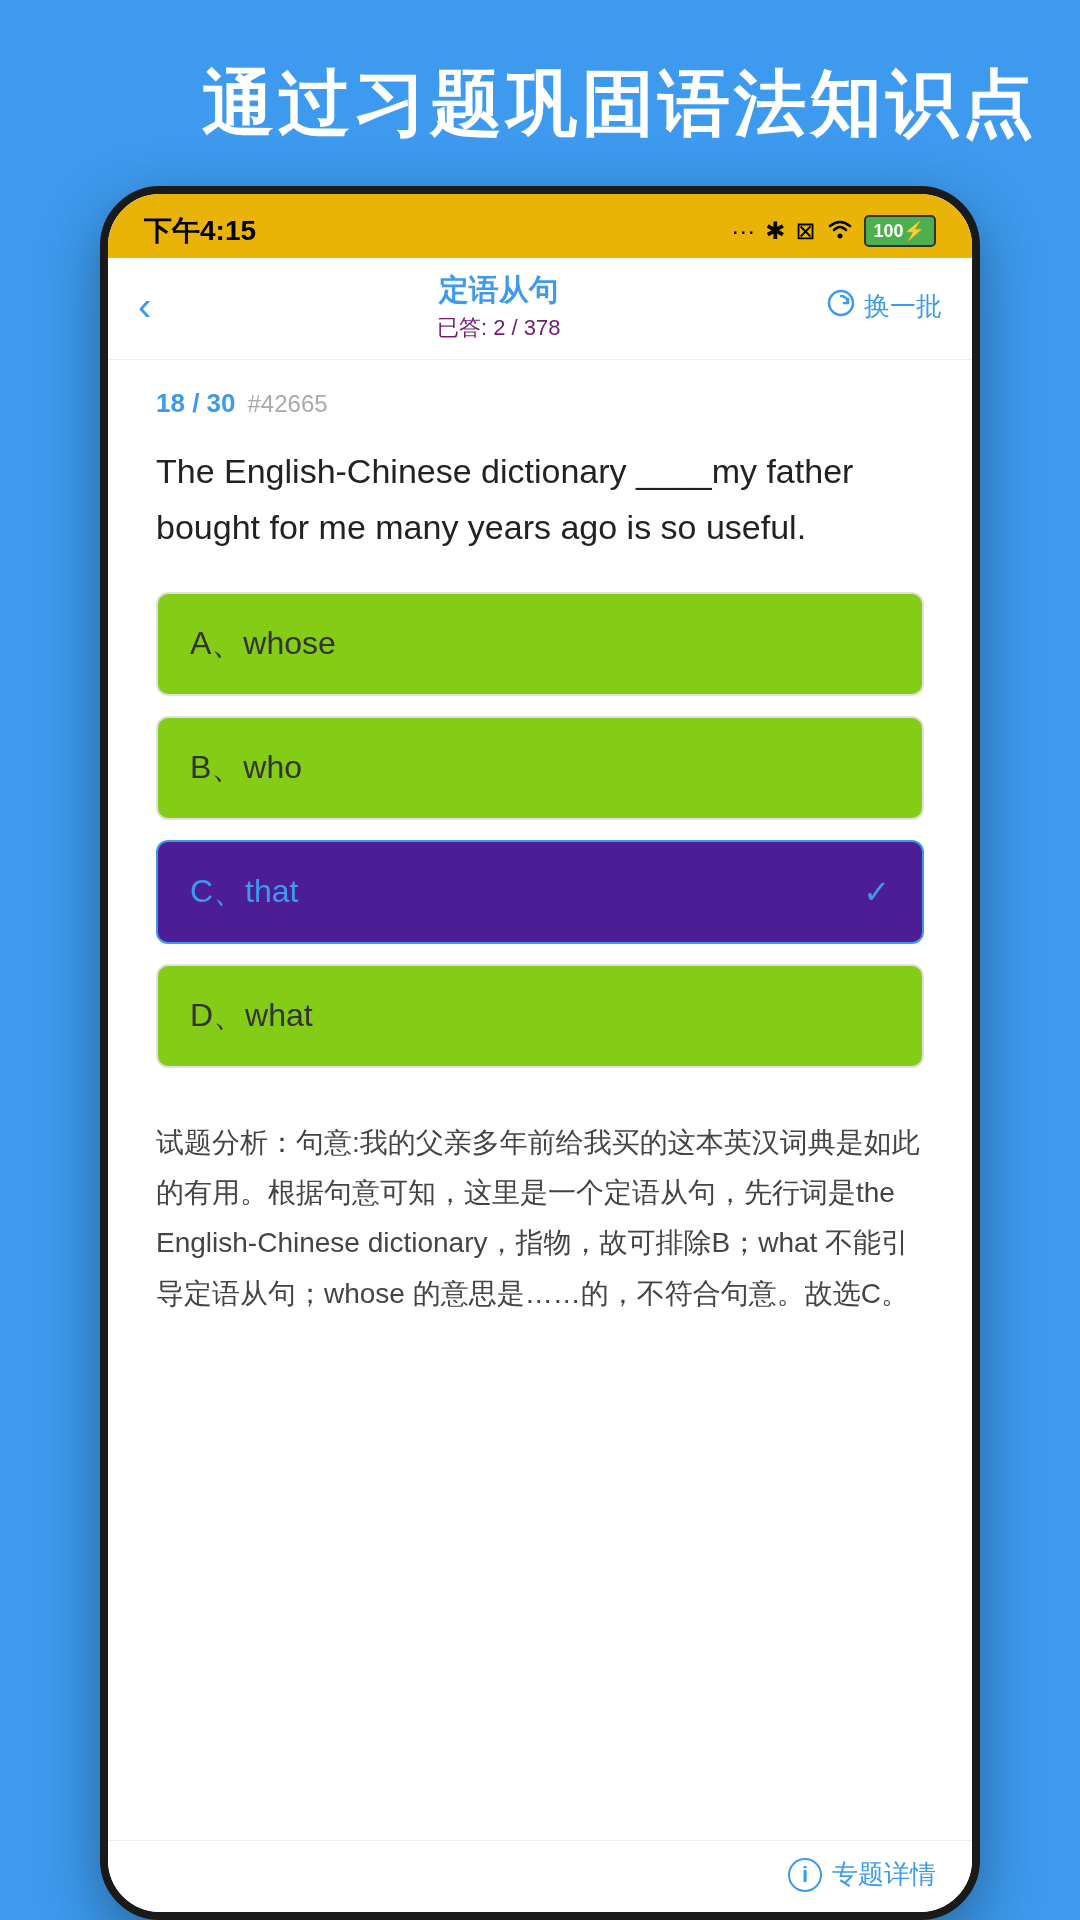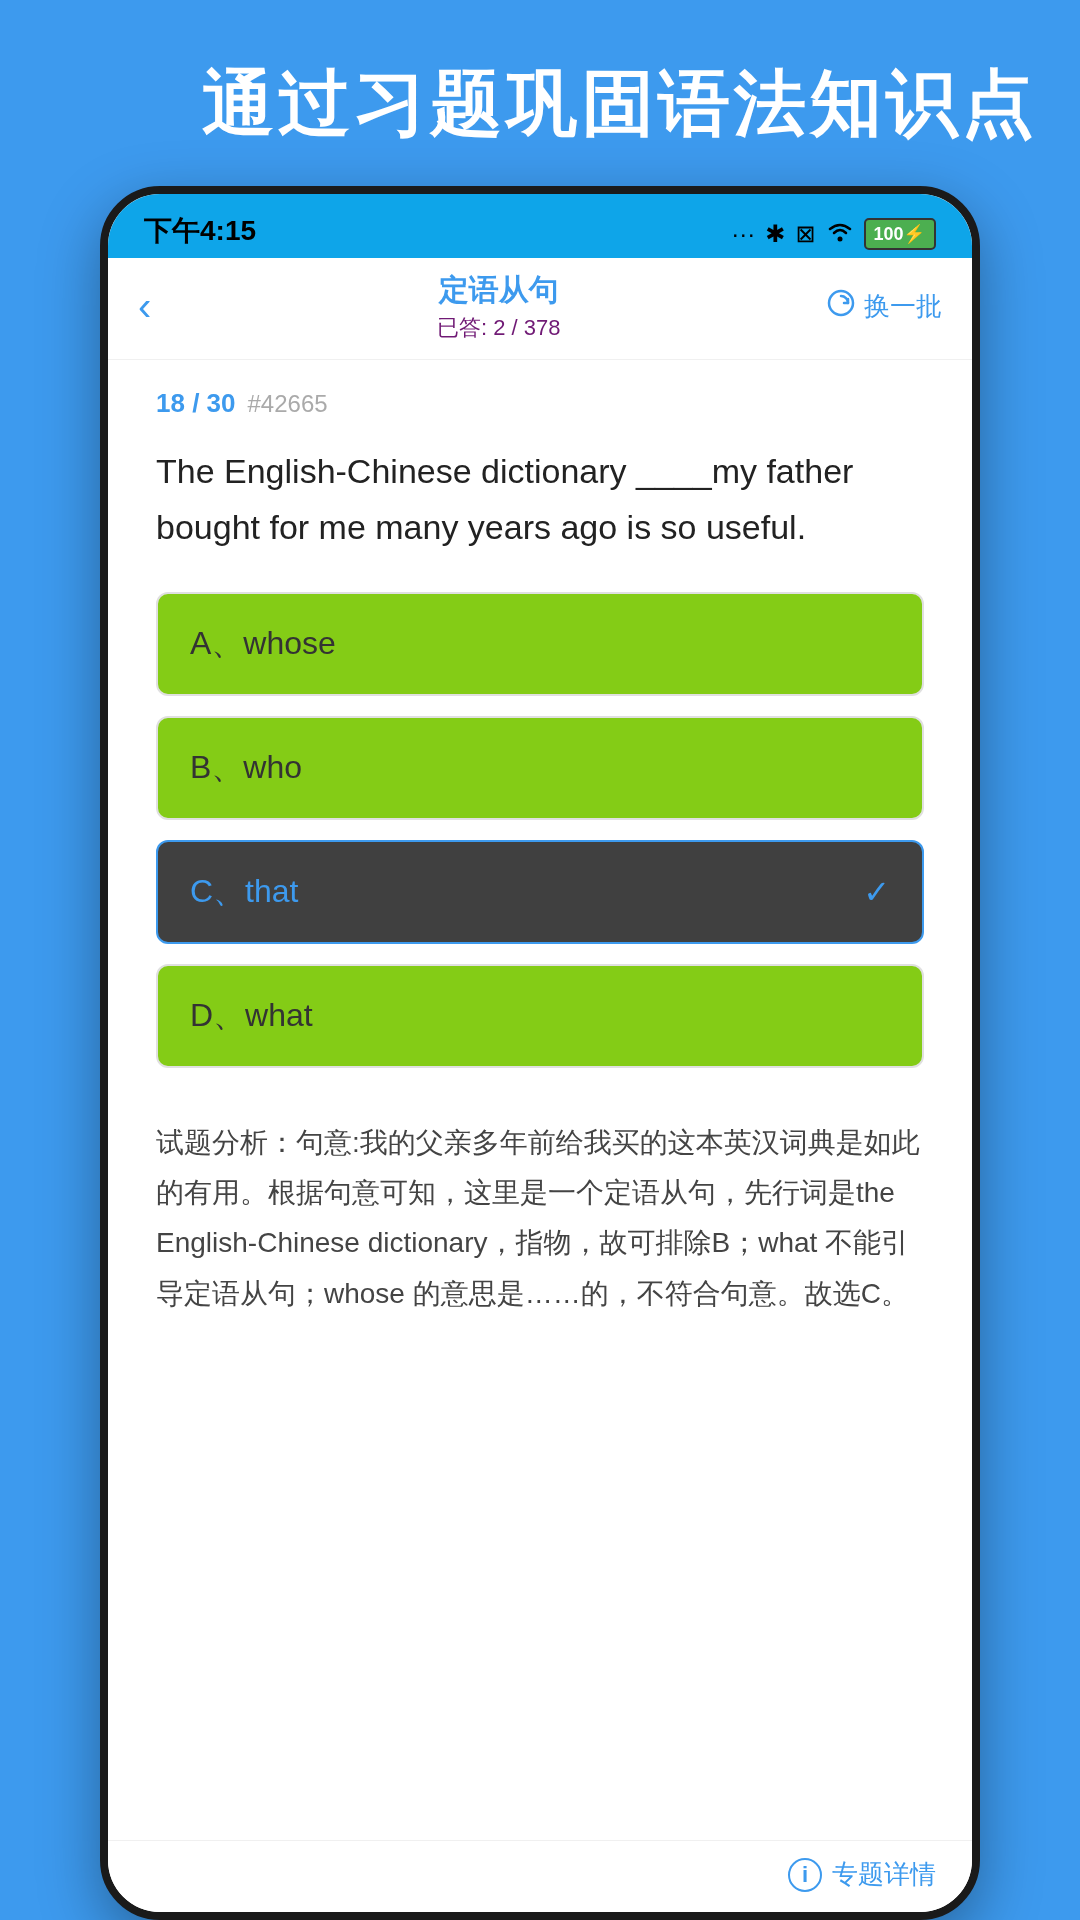--- a/index.html
+++ b/index.html
@@ -39,23 +39,23 @@
       border: 8px solid #1a1a1a;
       flex: 1;
       display: flex;
       flex-direction: column;
     }
 
     
     .status-bar {
       display: flex;
       justify-content: space-between;
-      align-items: flex-end;
+      align-items: center;
       padding: 18px 36px 8px 36px;
-      background: #0ea5e9;
+      background: #eab308;
     }
 
     .status-time {
       font-size: 28px;
       font-weight: 600;
       color: #000;
     }
 
     .status-icons {
       display: flex;
@@ -177,21 +177,21 @@
       cursor: pointer;
       display: flex;
       justify-content: space-between;
       align-items: center;
       background: #84cc16;
     }
 
     .option-item.selected {
       border-color: #3d9aee;
       color: #3d9aee;
-      background: #404040;
+      background: #4c1d95;
     }
 
     .check-icon {
       font-size: 32px;
       color: #3d9aee;
     }
 
     
     .analysis-section {
       padding-top: 10px;

